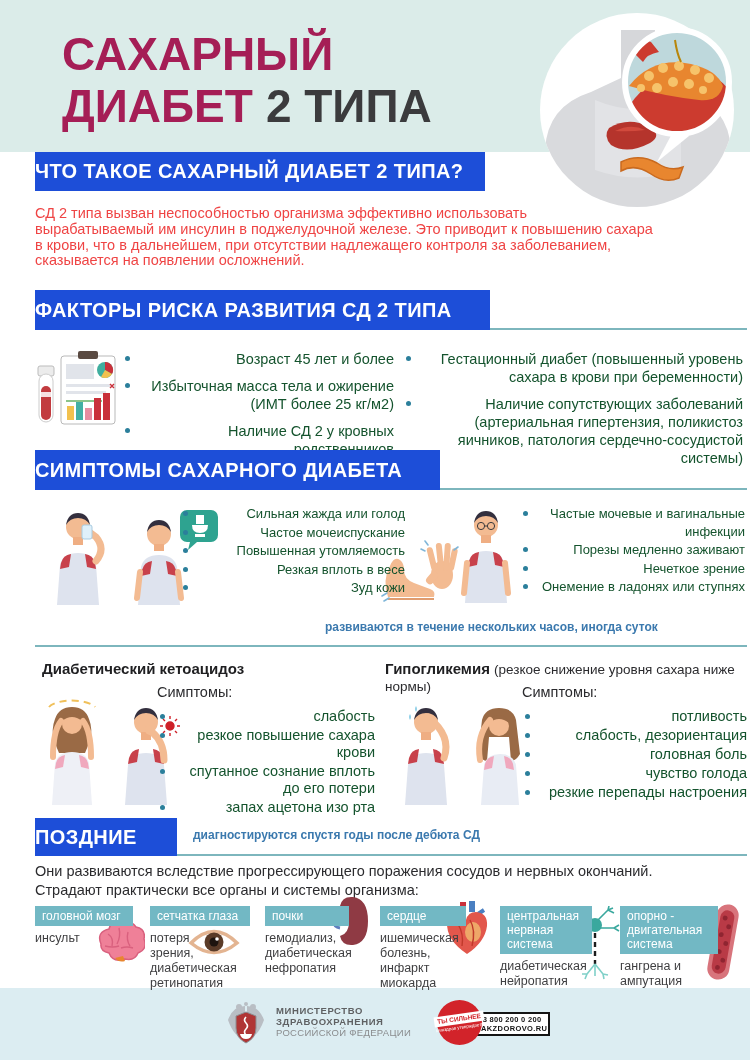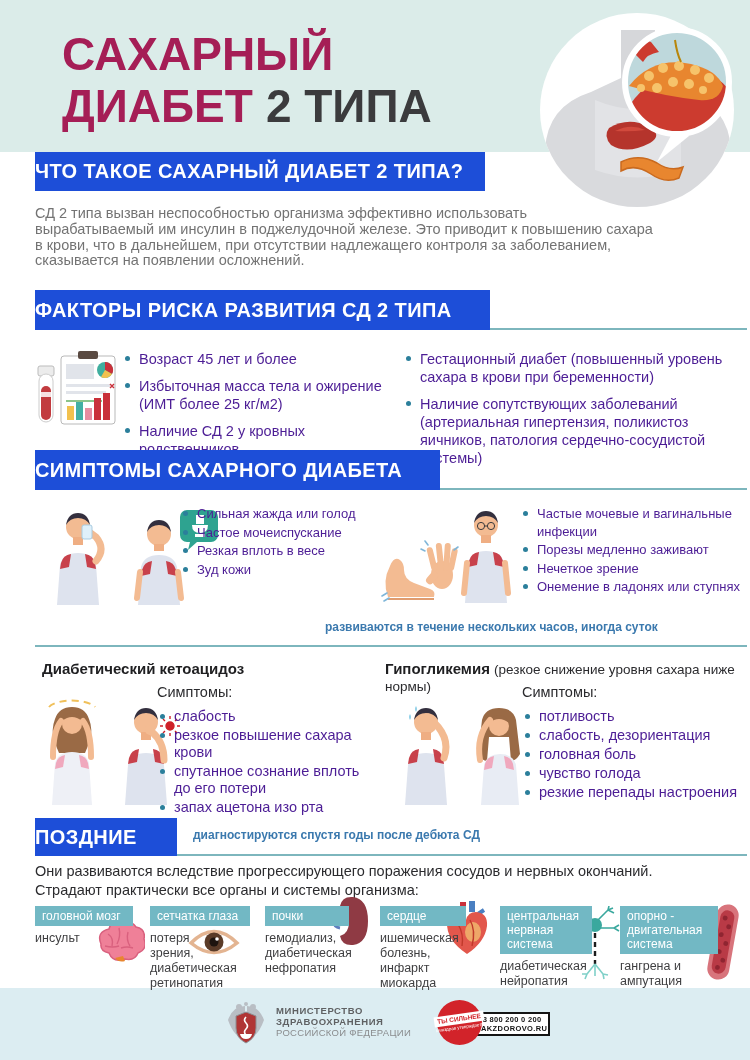--- a/index.html
+++ b/index.html
@@ -8,23 +8,23 @@
   .abs{position:absolute;}
   .hero{position:absolute;left:0;top:0;width:750px;height:152px;background:#dbece9;}
   .title{position:absolute;left:62px;top:28px;font-weight:bold;line-height:52px;z-index:3;}
   .title .l1{font-size:46px;color:#a51e56;}
   .title .acc{font-size:46px;color:#a51e56;}
   .title .rest{font-size:46px;color:#3b3b3d;margin-left:13px;}
   .band{position:absolute;background:#1d4ed8;color:#fff;font-weight:bold;font-size:20px;
         display:flex;align-items:center;box-sizing:border-box;z-index:2;letter-spacing:.4px;}
   .rule{position:absolute;left:35px;width:712px;height:2px;background:#7db6bd;z-index:1;}
   .para{position:absolute;z-index:2;}
-  .pline{font-size:14.5px;line-height:15.8px;color:#737373;}
+  .pline{font-size:14.5px;line-height:15.8px;color:#ef4444;}
   .lateline{font-size:14.5px;line-height:19px;color:#2b2b2e;}
-  .blist{position:absolute;list-style:none;margin:0;padding:0;color:#4c1d95;z-index:2;}
+  .blist{position:absolute;list-style:none;margin:0;padding:0;color:#14532d;z-index:2;text-align:right;}
   .blist li{position:relative;padding-left:17px;}
   .blist li::before{content:"";position:absolute;left:3px;top:6px;width:5px;height:5px;border-radius:50%;background:#2b7f9b;}
   .risk-list li{font-size:14.5px;line-height:18px;margin-bottom:9px;}
   .sym-list li{font-size:13px;line-height:17.5px;margin-bottom:1px;}
   .ac-list li{font-size:14.5px;line-height:17px;margin-bottom:2px;}
   .note{position:absolute;color:#3b79ae;font-weight:bold;font-size:12px;z-index:2;}
   .subhead{position:absolute;font-size:15px;color:#1f1f21;z-index:2;}
   .subhead .b{font-weight:bold;}
   .subhead .n{font-weight:normal;font-size:13.5px;color:#2b2b2e;}
   .symlabel{position:absolute;font-size:14.5px;color:#2b2b2e;z-index:2;}
@@ -170,20 +170,21 @@
     <rect x="29" y="36" width="10" height="7" fill="#efae83"></rect>
     <path d="M13 97 l3 -38 q3 -12 18 -12 q15 0 18 12 l3 38z" fill="#dee3ee"></path>
     <path d="M17 62 q2 -8 10 -9 l-2 13 -9 2z" fill="#c8414b"></path>
     <path d="M51 62 q-2 -8 -10 -9 l2 13 9 2z" fill="#c8414b"></path>
     <path d="M15 64 l-3 26 M53 64 l3 26" stroke="#f3bb92" stroke-width="6" stroke-linecap="round"></path>
   </svg>
 
   <ul class="blist sym-list" style="left:180px;top:505px;width:225px">
     <li>Сильная жажда или голод</li>
     <li>Частое мочеиспускание</li>
+    <li>Повышенная утомляемость</li>
     <li>Резкая вплоть в весе</li>
     <li>Зуд кожи</li>
   </ul>
 
   <svg class="abs" style="left:380px;top:535px" width="80" height="70" viewBox="0 0 80 70">
     <path d="M8 62 Q2 46 10 31 Q14 21 20 25 Q24 28 24 35 Q24 44 34 48 L50 54 Q56 56 54 62 Z" fill="#f3bb92"></path>
     <path d="M8 64 h46" stroke="#e09c6f" stroke-width="2"></path>
     <g fill="#f3bb92">
       <ellipse cx="62" cy="40" rx="11" ry="14"></ellipse>
       <rect x="49" y="12" width="6" height="24" rx="3" transform="rotate(-14 52 24)"></rect>

